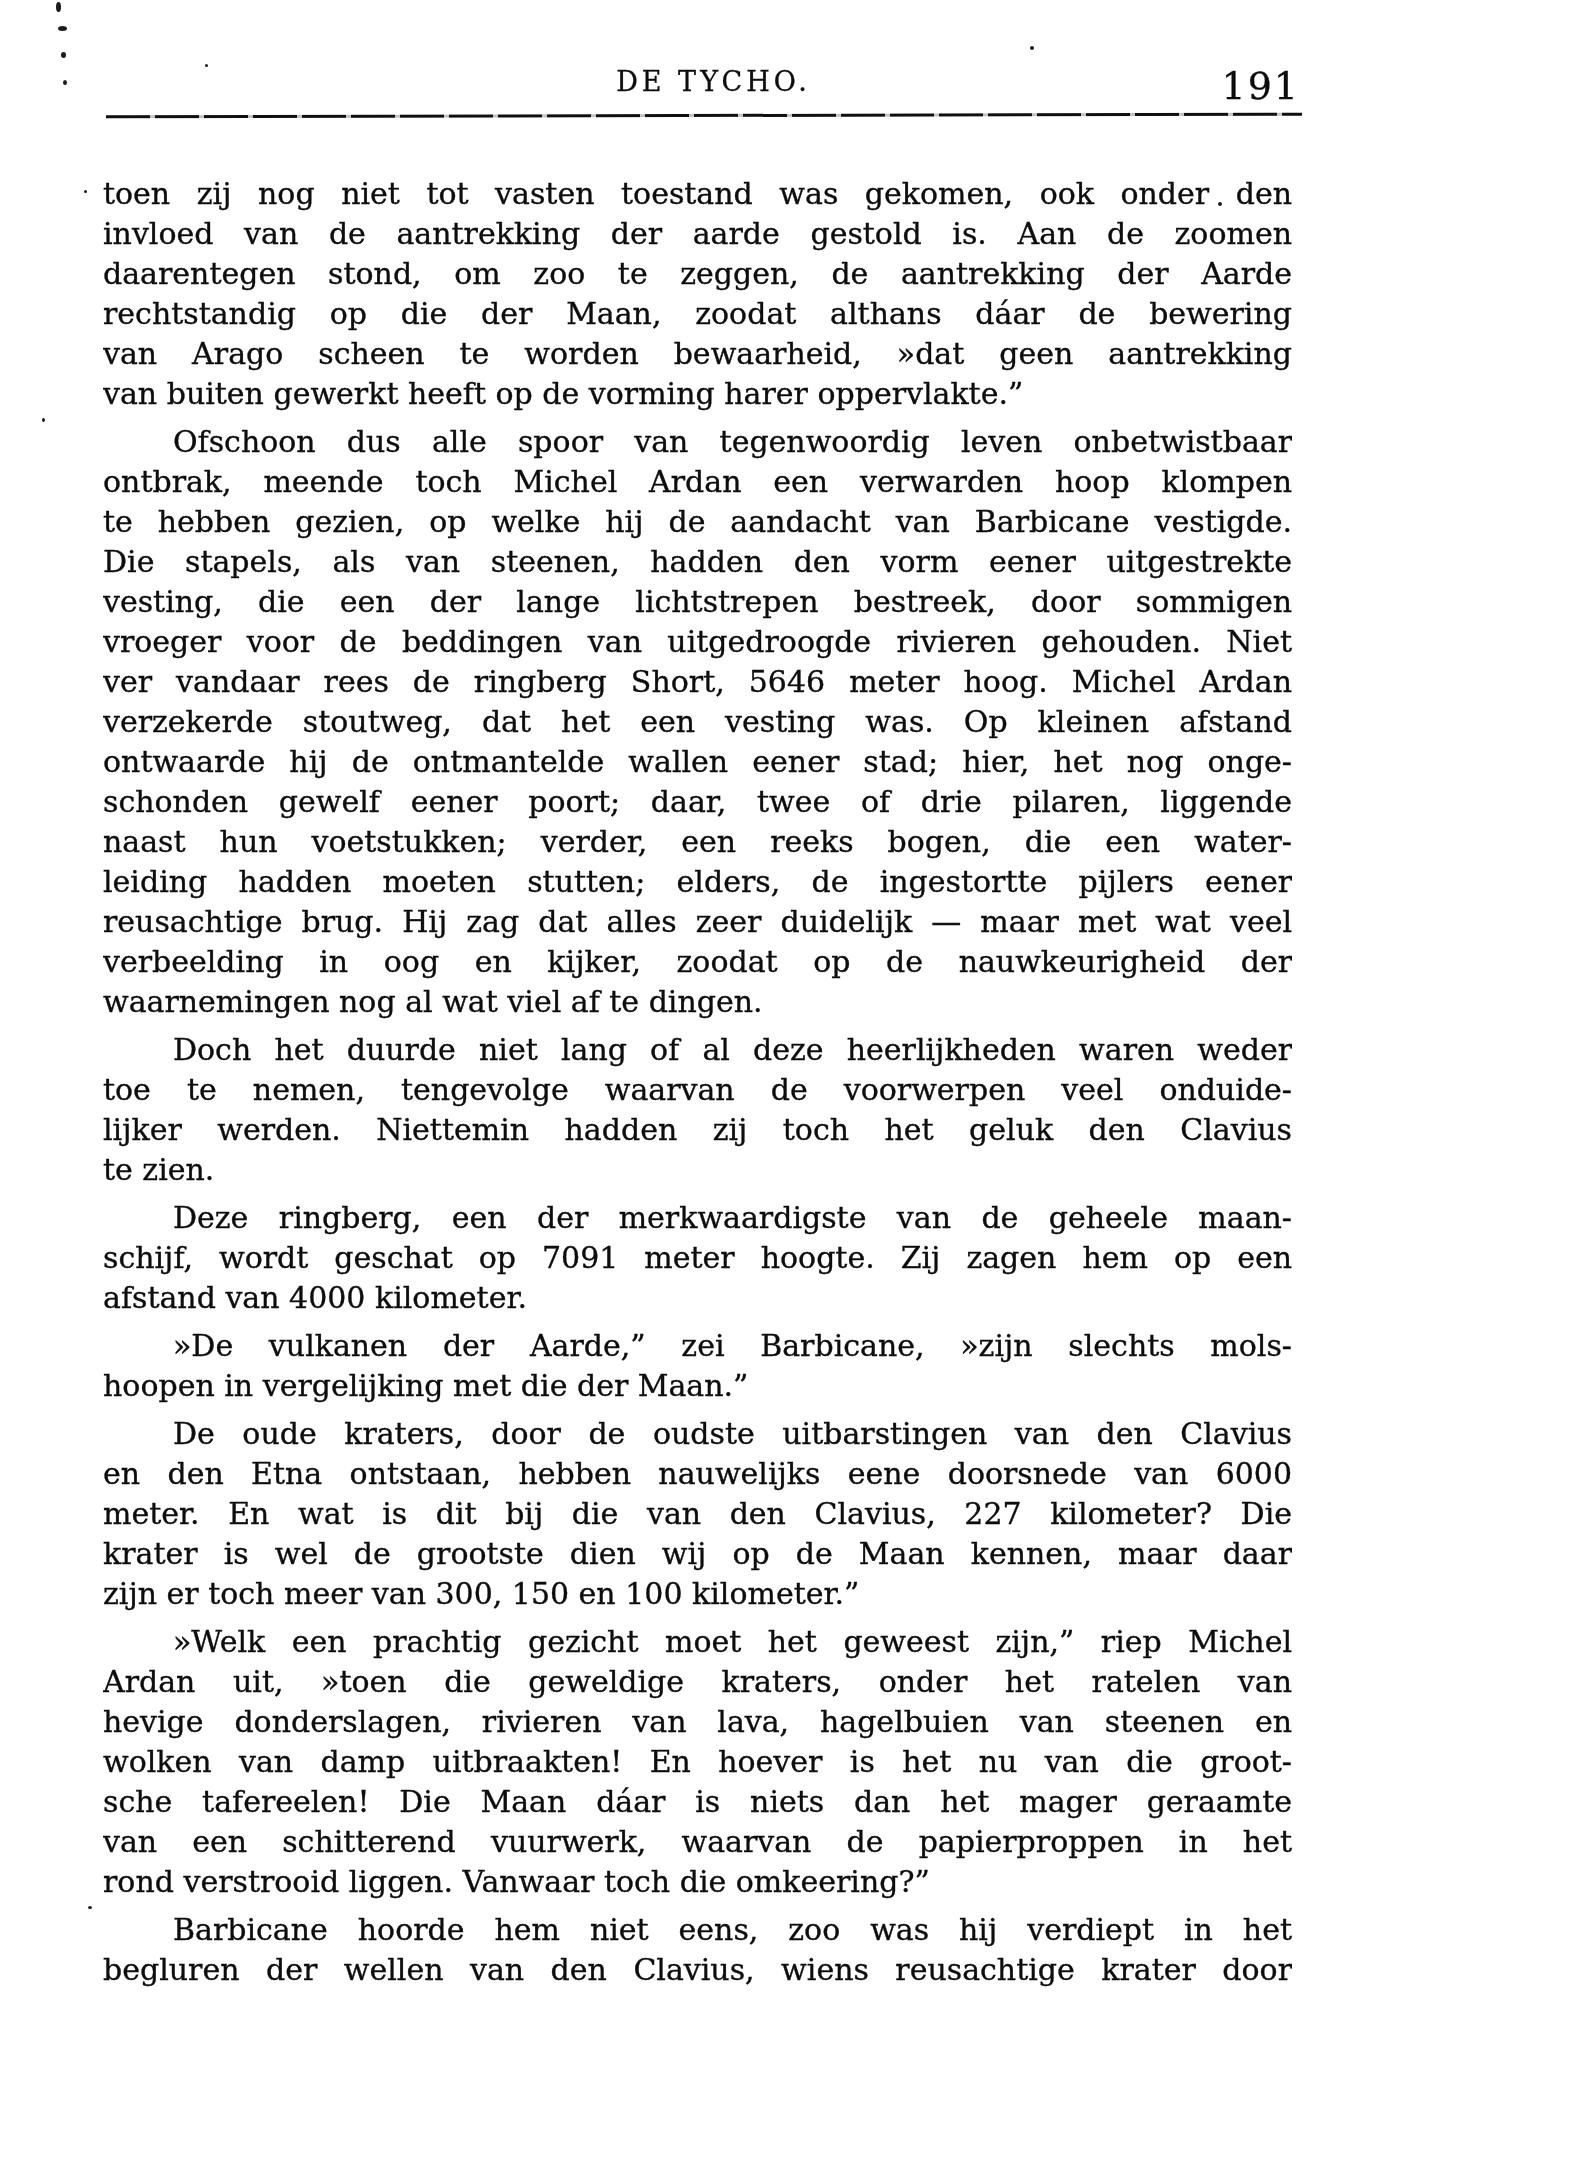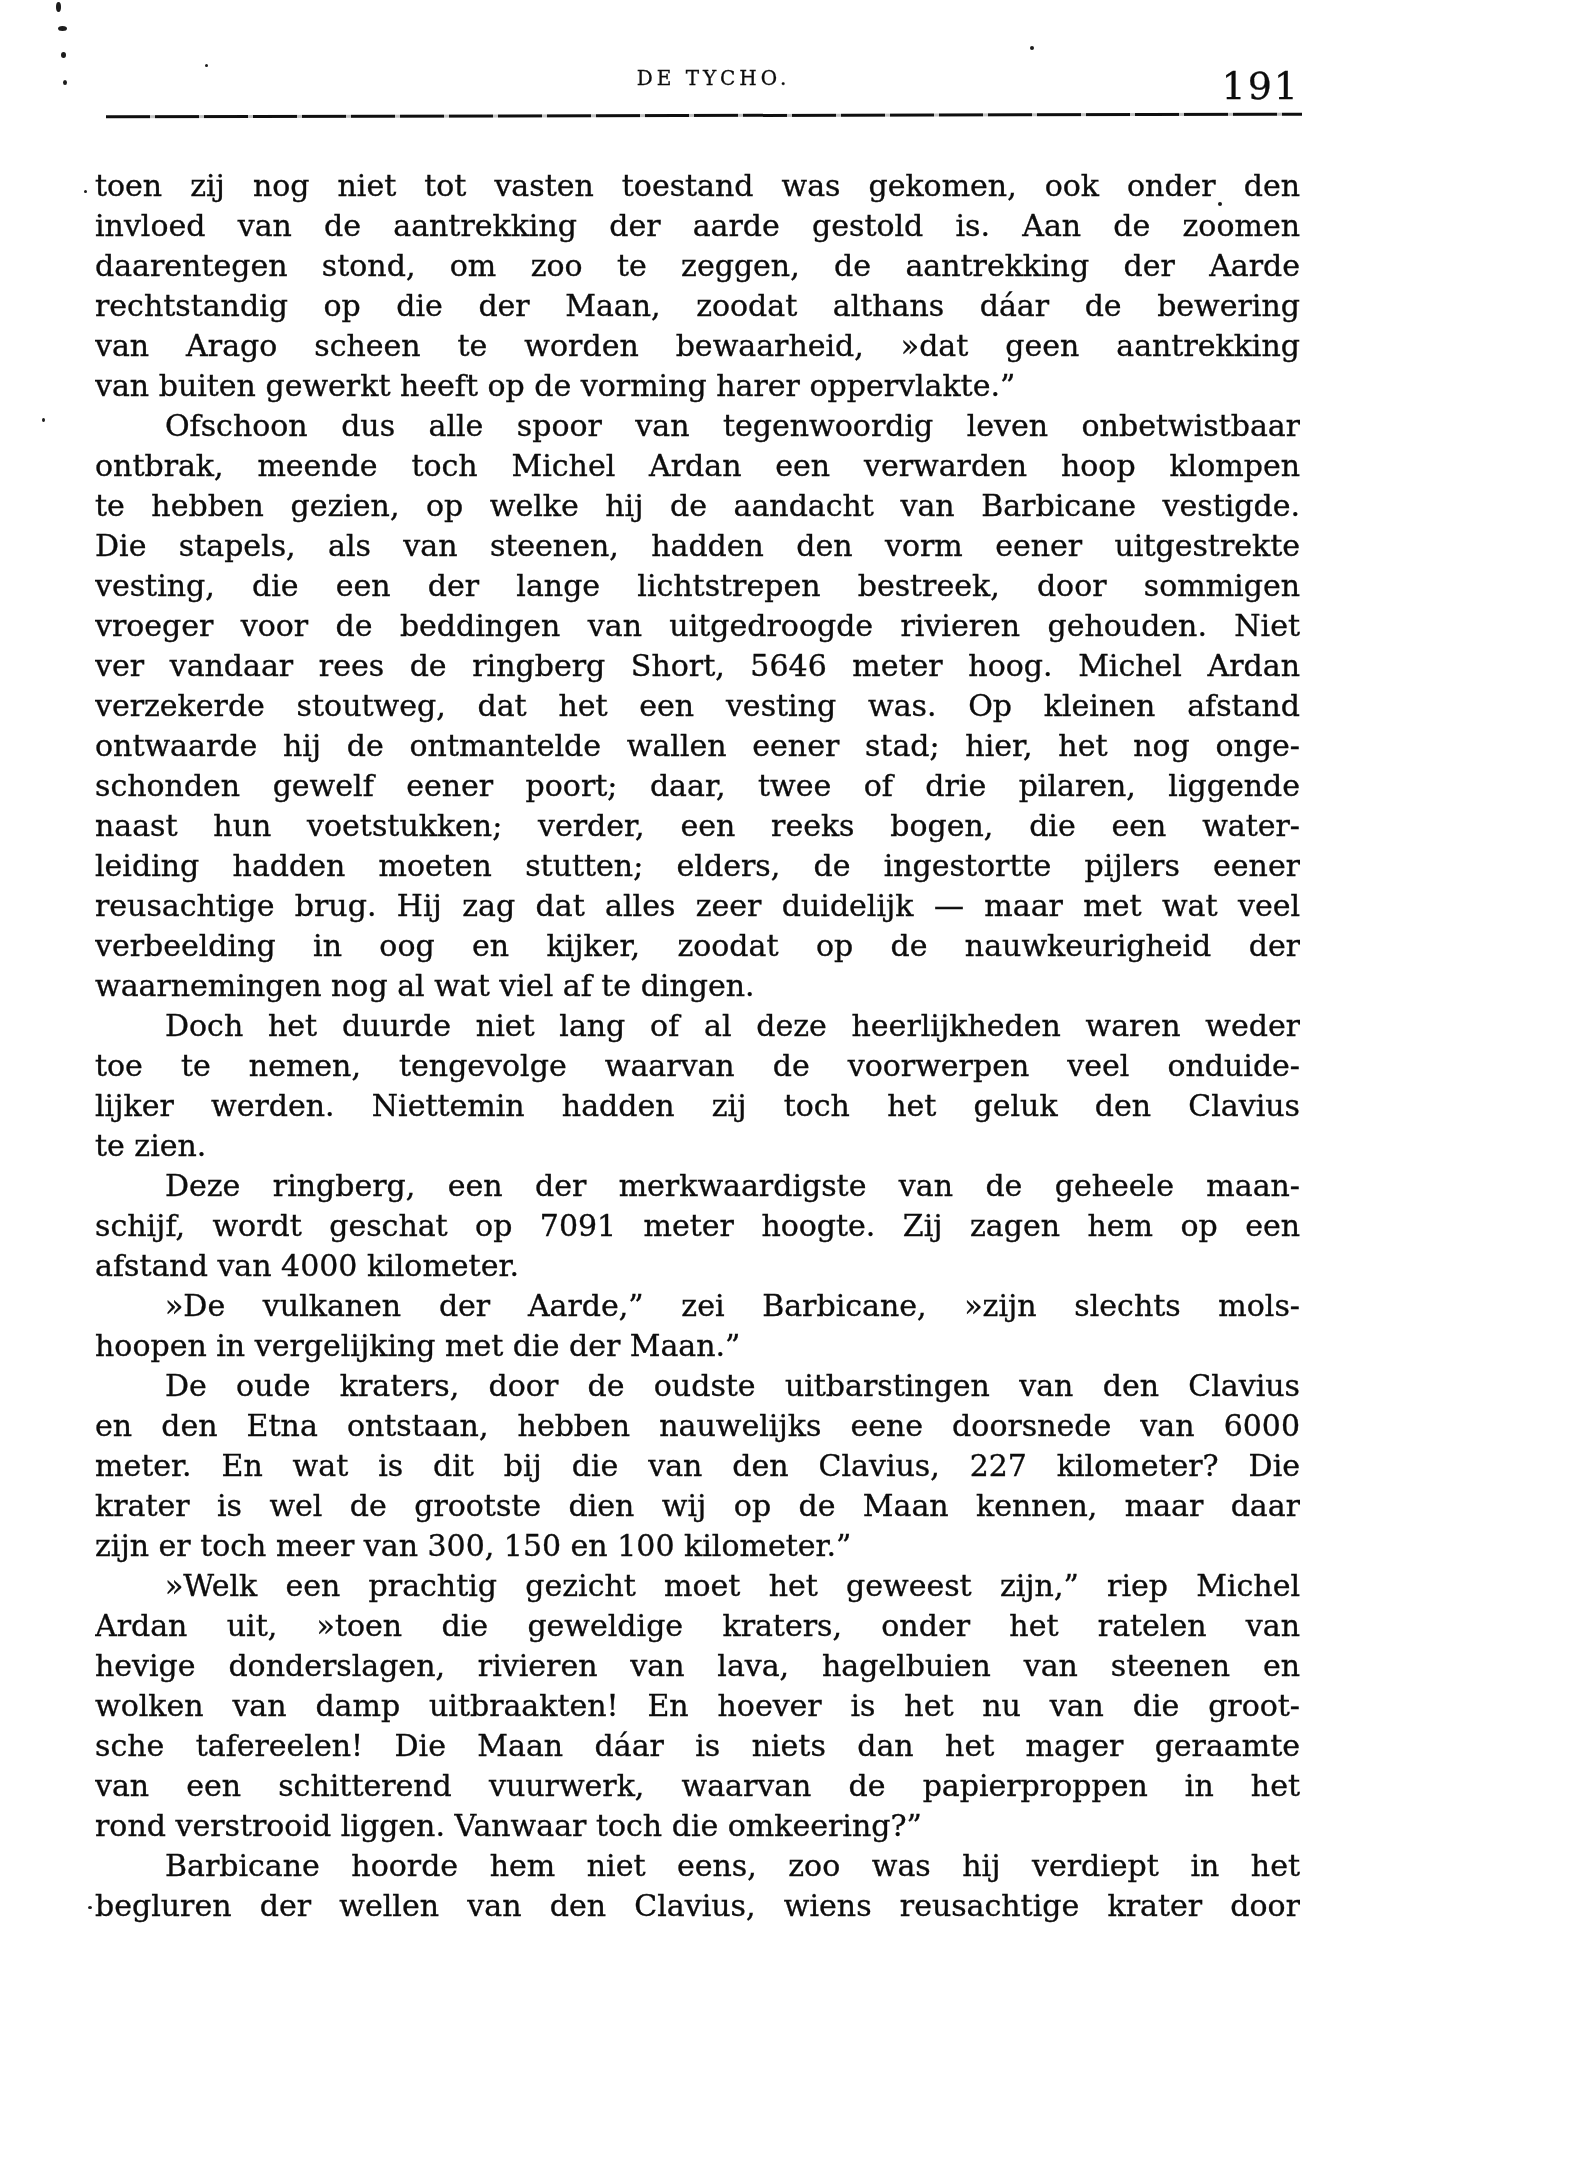--- a/index.html
+++ b/index.html
@@ -14,21 +14,21 @@
   .page { position: absolute; inset: 0; }
 
   
   .header-row {
     position: absolute; top: 60px; left: 95px; width: 1205px; height: 36px;
     -webkit-text-stroke: 0.3px currentColor;
   }
   .running-title {
     position: absolute; left: 50%; top: 6px;
     transform: translateX(-50%) translateX(16px);
-    font-size: 20px; letter-spacing: 4px; white-space: nowrap;
+    font-size: 27px; letter-spacing: 4px; white-space: nowrap;
   }
   .page-number {
     position: absolute; right: 0; top: 4px;
     font-size: 38px; letter-spacing: 2px;
   }
 
   
   .header-rule {
     position: absolute; top: 114px; left: 106px; width: 1196px; height: 3px;
     background: repeating-linear-gradient(90deg,
@@ -36,21 +36,21 @@
       rgba(15,15,15,0.25) 44px, rgba(15,15,15,0.25) 49px);
     transform: rotate(-0.12deg);
   }
 
   
   .text-block {
     position: absolute; top: 166px; left: 95px; width: 1205px;
     font-size: 30px;
     -webkit-text-stroke: 0.35px currentColor;
   }
-  .paragraph { margin: 0; }
+  .paragraph { margin: 8px; }
   .line {
     height: 40px; line-height: 40px;
     text-align: justify;
     text-align-last: justify;
     overflow: hidden;
   }
   .line.last { text-align-last: left; }
   .line.indented { text-indent: 70px; }
 
   

